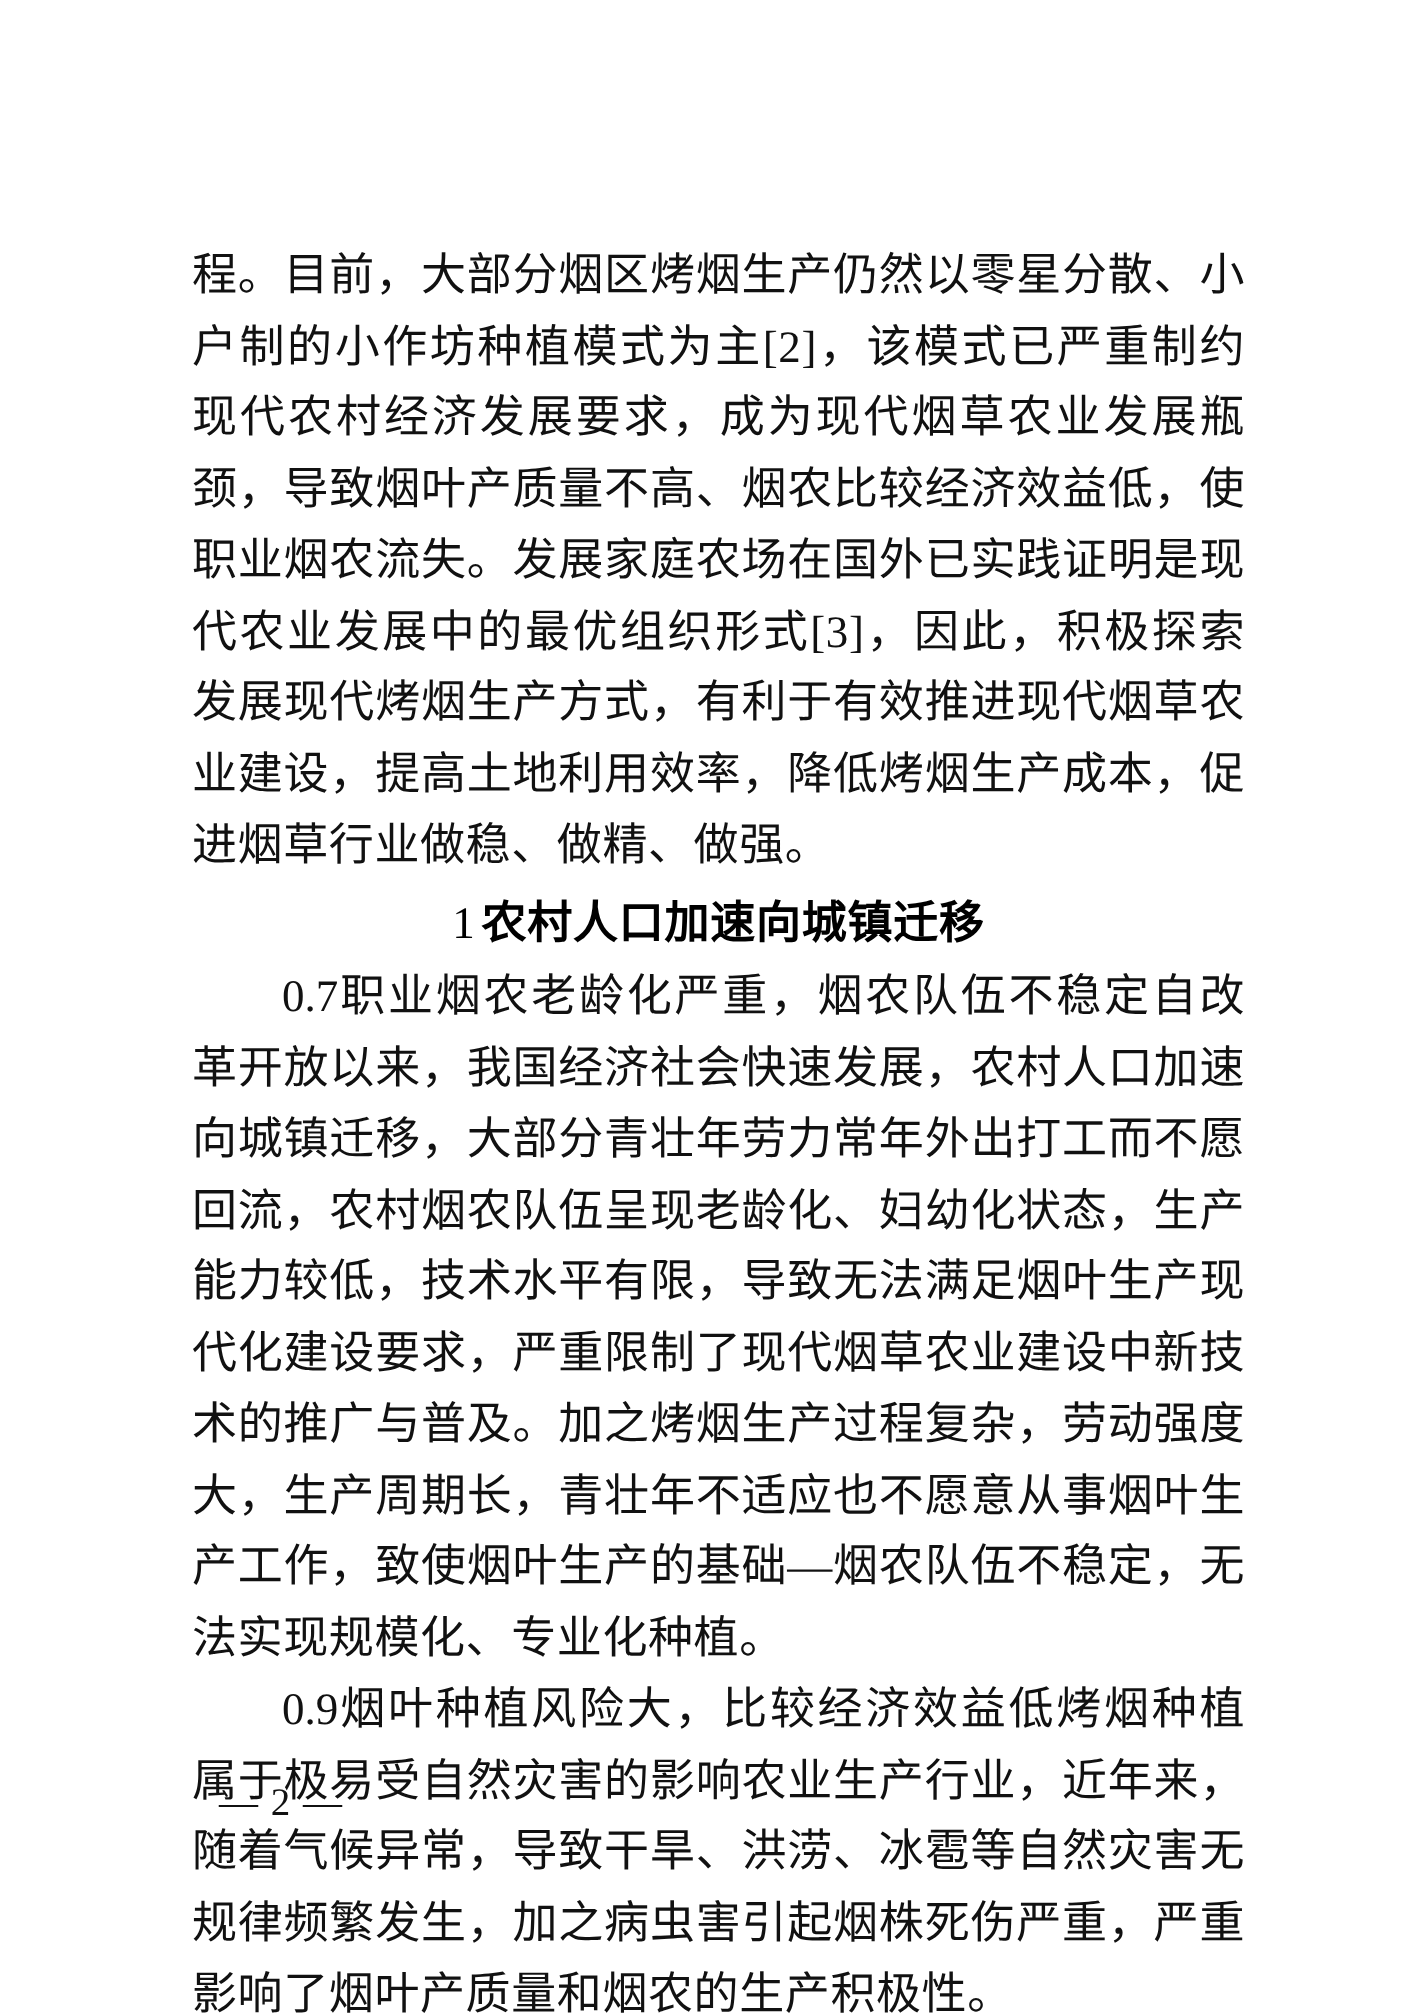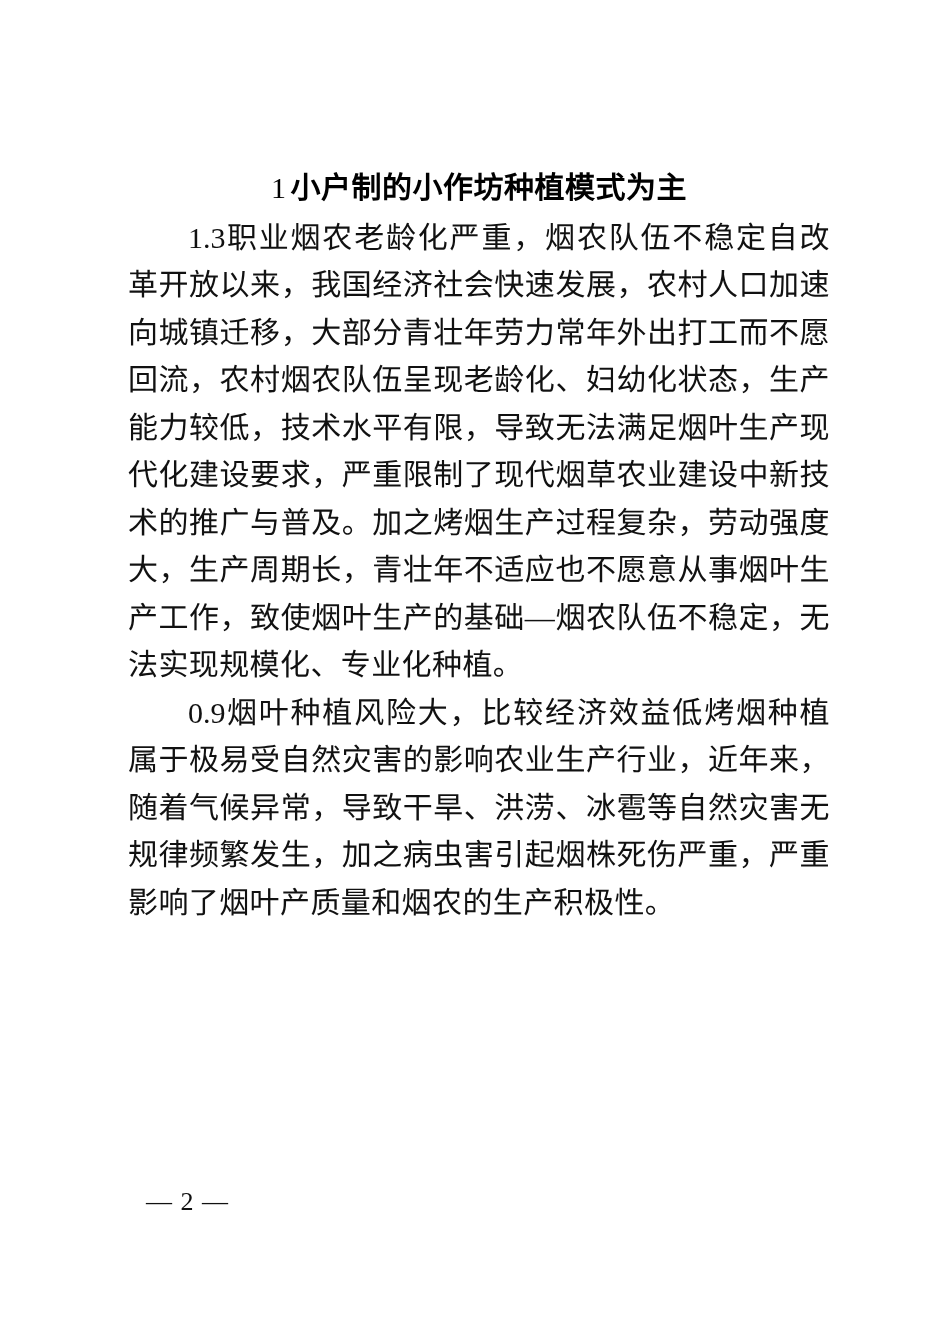--- a/index.html
+++ b/index.html
@@ -89,27 +89,28 @@
     white-space: pre;
   }
 </style>
 </head>
 <body>
 
 <div class="page">
 
   <div class="content">
 
+    <p class="para">程。目前，大部分烟区烤烟生产仍然以零星分散、小户制的小作坊种植模式为主[2]，该模式已严重制约现代农村经济发展要求，成为现代烟草农业发展瓶颈，导致烟叶产质量不高、烟农比较经济效益低，使职业烟农流失。发展家庭农场在国外已实践证明是现代农业发展中的最优组织形式[3]，因此，积极探索发展现代烤烟生产方式，有利于有效推进现代烟草农业建设，提高土地利用效率，降低烤烟生产成本，促进烟草行业做稳、做精、做强。</p>
 
     <h2 class="heading">
-      <span class="hnum">1</span><span>小户制的小作坊种植模式为主</span>
+      <span class="hnum">1</span><span>农村人口加速向城镇迁移</span>
     </h2>
 
     <p class="para indent">
-      <span class="subnum">1.3</span><span>职业烟农老龄化严重，烟农队伍不稳定自改革开放以来，我国经济社会快速发展，农村人口加速向城镇迁移，大部分青壮年劳力常年外出打工而不愿回流，农村烟农队伍呈现老龄化、妇幼化状态，生产能力较低，技术水平有限，导致无法满足烟叶生产现代化建设要求，严重限制了现代烟草农业建设中新技术的推广与普及。加之烤烟生产过程复杂，劳动强度大，生产周期长，青壮年不适应也不愿意从事烟叶生产工作，致使烟叶生产的基础—烟农队伍不稳定，无法实现规模化、专业化种植。</span>
+      <span class="subnum">0.7</span><span>职业烟农老龄化严重，烟农队伍不稳定自改革开放以来，我国经济社会快速发展，农村人口加速向城镇迁移，大部分青壮年劳力常年外出打工而不愿回流，农村烟农队伍呈现老龄化、妇幼化状态，生产能力较低，技术水平有限，导致无法满足烟叶生产现代化建设要求，严重限制了现代烟草农业建设中新技术的推广与普及。加之烤烟生产过程复杂，劳动强度大，生产周期长，青壮年不适应也不愿意从事烟叶生产工作，致使烟叶生产的基础—烟农队伍不稳定，无法实现规模化、专业化种植。</span>
     </p>
 
     <p class="para indent">
       <span class="subnum">0.9</span><span>烟叶种植风险大，比较经济效益低烤烟种植属于极易受自然灾害的影响农业生产行业，近年来，随着气候异常，导致干旱、洪涝、冰雹等自然灾害无规律频繁发生，加之病虫害引起烟株死伤严重，严重影响了烟叶产质量和烟农的生产积极性。</span>
     </p>
 
   </div>
 
   <div class="footer">— 2 —</div>
 

